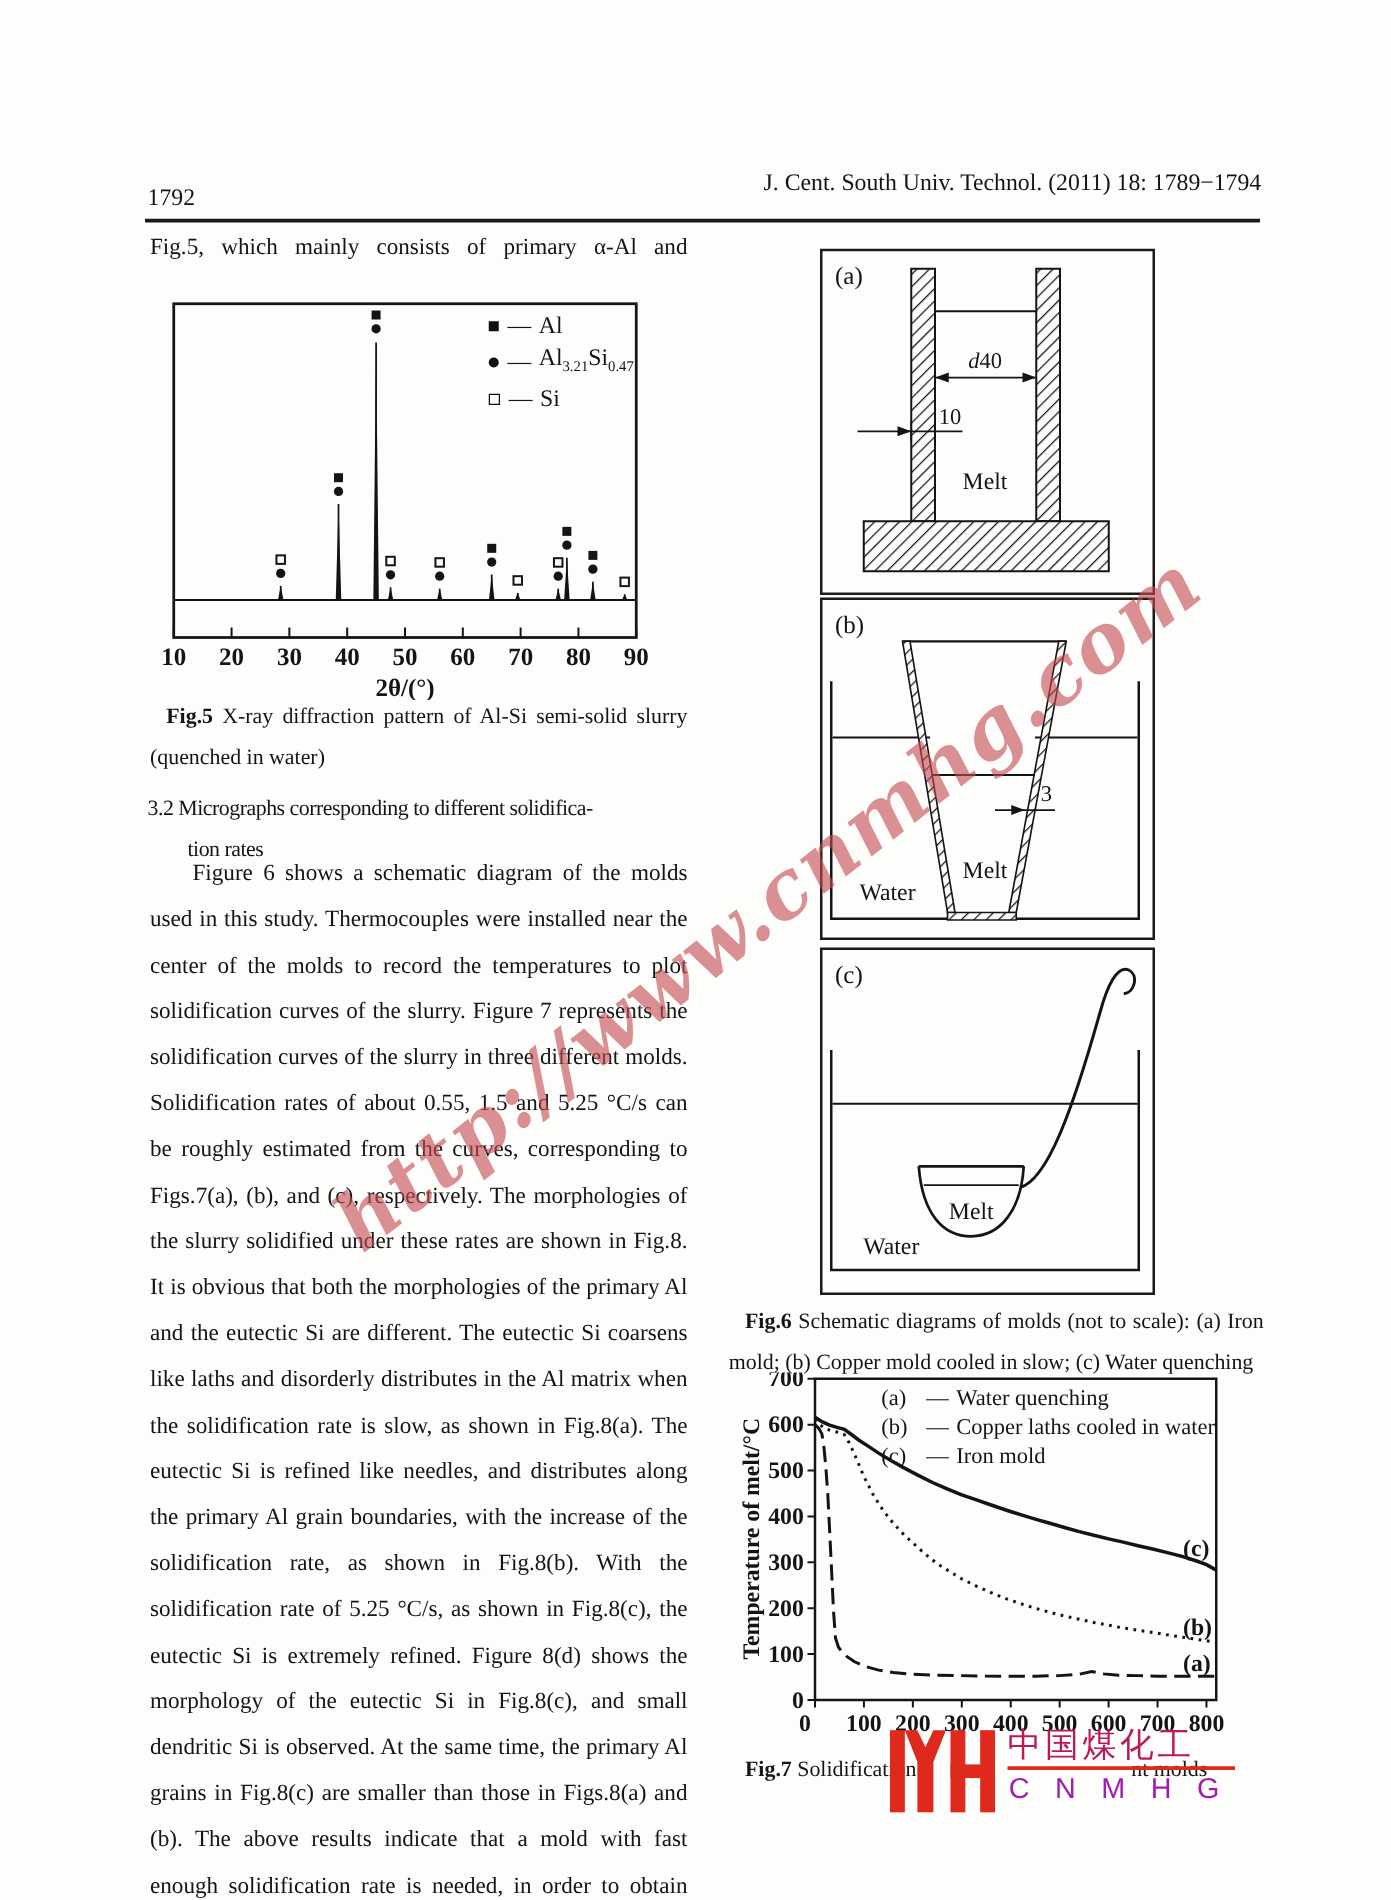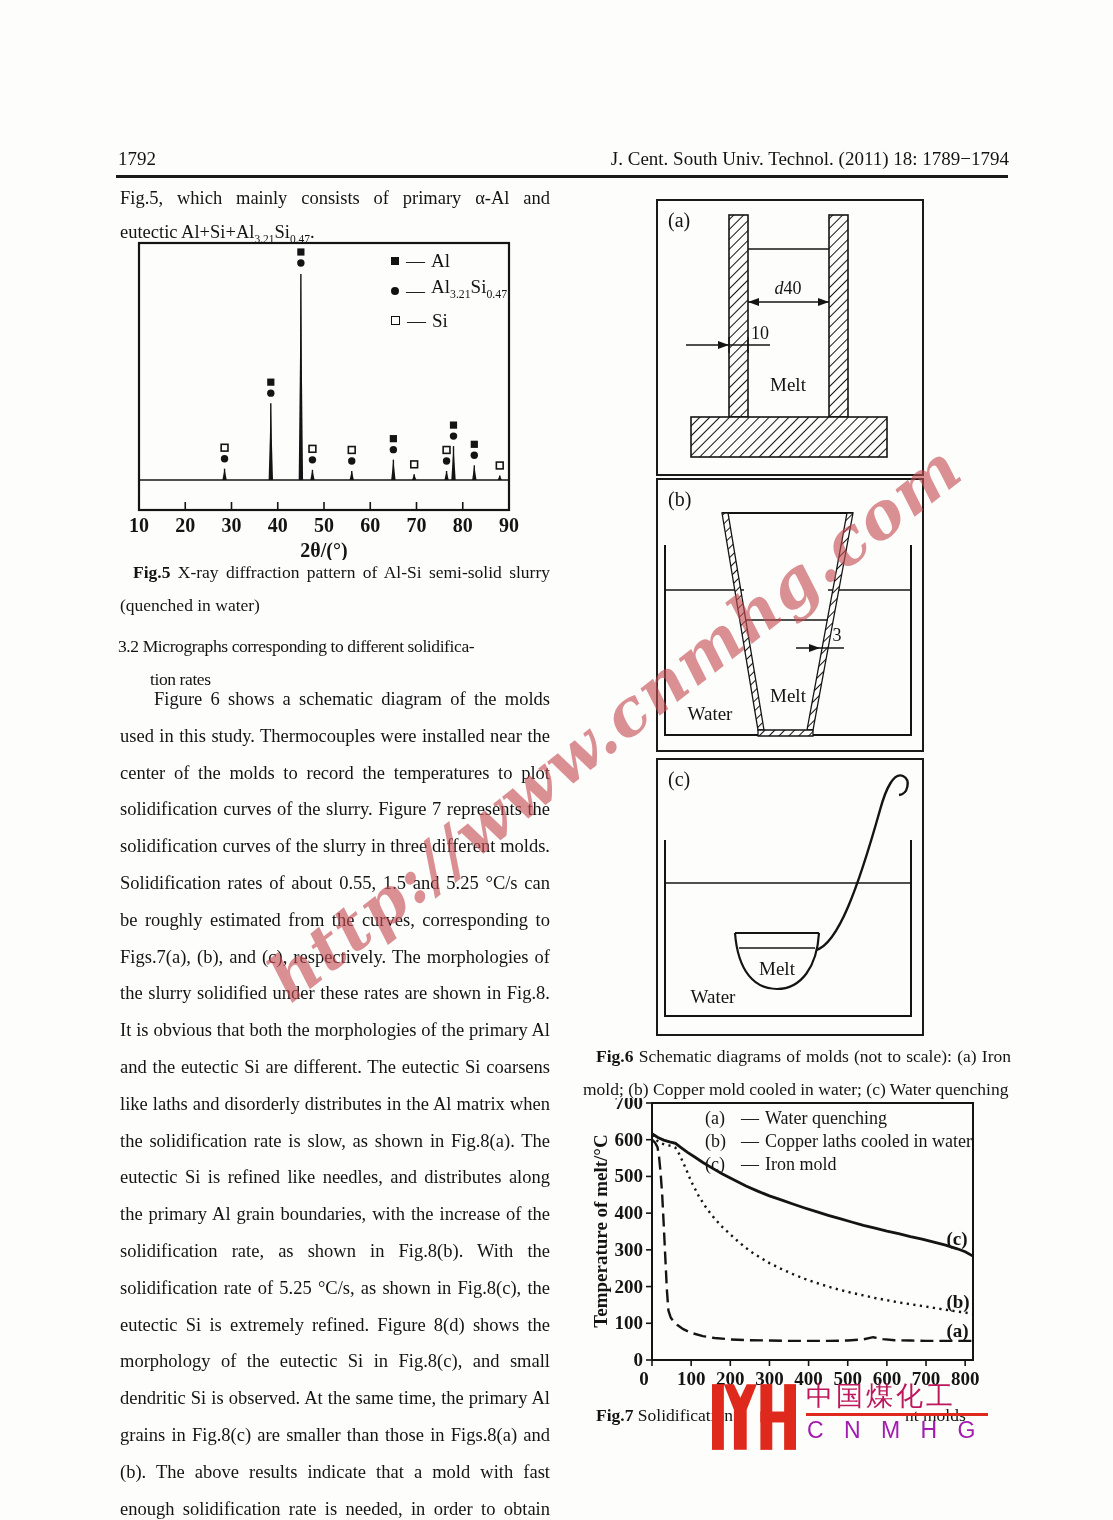--- a/index.html
+++ b/index.html
@@ -1,21 +1,21 @@
 <!DOCTYPE html>
 <html><head>
 <meta charset="utf-8">
 <style>
   html,body{margin:0;padding:0;background:#e8e8e8;}
   .page{position:relative;width:1113px;height:1520px;margin:0 auto;background:#fdfdfc;
         font-family:"Liberation Serif",serif;color:#141414;overflow:hidden;}
   .abs{position:absolute;}
   
   .hdr-num{left:118px;top:148px;font-size:19px;}
-  .hdr-ref{right:104px;top:148px;font-size:19px;}
+  .hdr-ref{right:104px;top:136px;font-size:19px;}
   .hdr-rule{left:116px;top:175px;width:892px;height:3px;background:#1a1a1a;}
   
   .ltext{left:120px;width:430px;font-size:18.5px;line-height:34px;}
   .intro{top:181px;}
   .just-last{text-align:justify;text-align-last:justify;}
   sub{font-size:0.62em;}
   .cap{font-size:17.5px;line-height:33px;text-align:justify;}
   .cap b{font-weight:700;margin-left:13px;}
   .h32{left:118px;top:630px;width:470px;font-size:17.5px;font-weight:400;
        letter-spacing:-0.4px;line-height:33px;white-space:nowrap;}
@@ -63,21 +63,20 @@
 <body>
 
 <div class="page">
 
   <div class="abs hdr-num">1792</div>
   <div class="abs hdr-ref">J. Cent. South Univ. Technol. (2011) 18: 1789−1794</div>
   <div class="abs hdr-rule"></div>
 
   <div class="abs ltext intro">
     <div class="just-last">Fig.5, which mainly consists of primary α-Al and</div>
-    <div><span>eutectic Al+Si+Al</span><sub>3.21</sub><span>Si</span><sub>0.47</sub><span>.</span></div>
   </div>
 
   <div class="abs" id="fig5-wrap">
     <svg id="fig5-svg" width="435" height="322" viewBox="0 0 435 322">
         <rect x="14" y="5" width="370" height="267" fill="none" stroke="#141414" stroke-width="2.2"></rect>
         <line x1="14" y1="242" x2="384" y2="242" stroke="#141414" stroke-width="1.6"></line>
         <polygon points="97.3625,242 99.5625,230.7 101.7625,242" fill="#141414"></polygon>
         <line x1="99.5625" y1="242" x2="99.5625" y2="230.7" stroke="#141414" stroke-width="1.4"></line>
         <rect x="96.1625" y="206.29999999999998" width="6.8" height="6.8" fill="#fdfdfc" stroke="#141414" stroke-width="1.6"></rect>
         <circle cx="99.5625" cy="220.7" r="3.7" fill="#141414"></circle>
@@ -234,21 +233,21 @@
       <line x1="77" y1="173" x2="161" y2="173" stroke="#141414" stroke-width="2.2"></line>
       <line x1="81" y1="188" x2="157" y2="188" stroke="#141414" stroke-width="1.4"></line>
       <path d="M77,173 C80,212 97,229 119,229 C143,229 159,207 161,173" fill="none" stroke="#141414" stroke-width="2.2"></path>
       <path d="M158,190 C180,184 200,128 222,50 C228,28 236,12 245,16 C253,20 250,34 241,35" fill="none" stroke="#141414" stroke-width="2.4"></path>
       <text x="119" y="215" font-size="19" text-anchor="middle">Melt</text>
       <text x="55" y="243" font-size="19" text-anchor="middle">Water</text>
     </svg>
   </div>
 
   <div class="abs cap fig6cap">
-    <b>Fig.6</b><span> Schematic diagrams of molds (not to scale): (a) Iron mold; (b) Copper mold cooled in water; (c) Water quenching</span>
+    <b>Fig.6</b><span> Schematic diagrams of molds (not to scale): (a) Iron mold; (b) Copper mold cooled in slow; (c) Water quenching</span>
   </div>
 
   <div class="abs" id="fig7-wrap">
     <svg id="fig7-svg" width="402" height="300" viewBox="0 0 402 300">
         <rect x="67" y="5" width="321" height="257" fill="none" stroke="#141414" stroke-width="2"></rect>
         <line x1="61" y1="262" x2="67" y2="262" stroke="#141414" stroke-width="1.6"></line>
         <text x="58" y="268" text-anchor="end" font-size="19" font-weight="700">0</text>
         <line x1="61" y1="225.28571428571428" x2="67" y2="225.28571428571428" stroke="#141414" stroke-width="1.6"></line>
         <text x="58" y="231.28571428571428" text-anchor="end" font-size="19" font-weight="700">100</text>
         <line x1="61" y1="188.57142857142856" x2="67" y2="188.57142857142856" stroke="#141414" stroke-width="1.6"></line>

